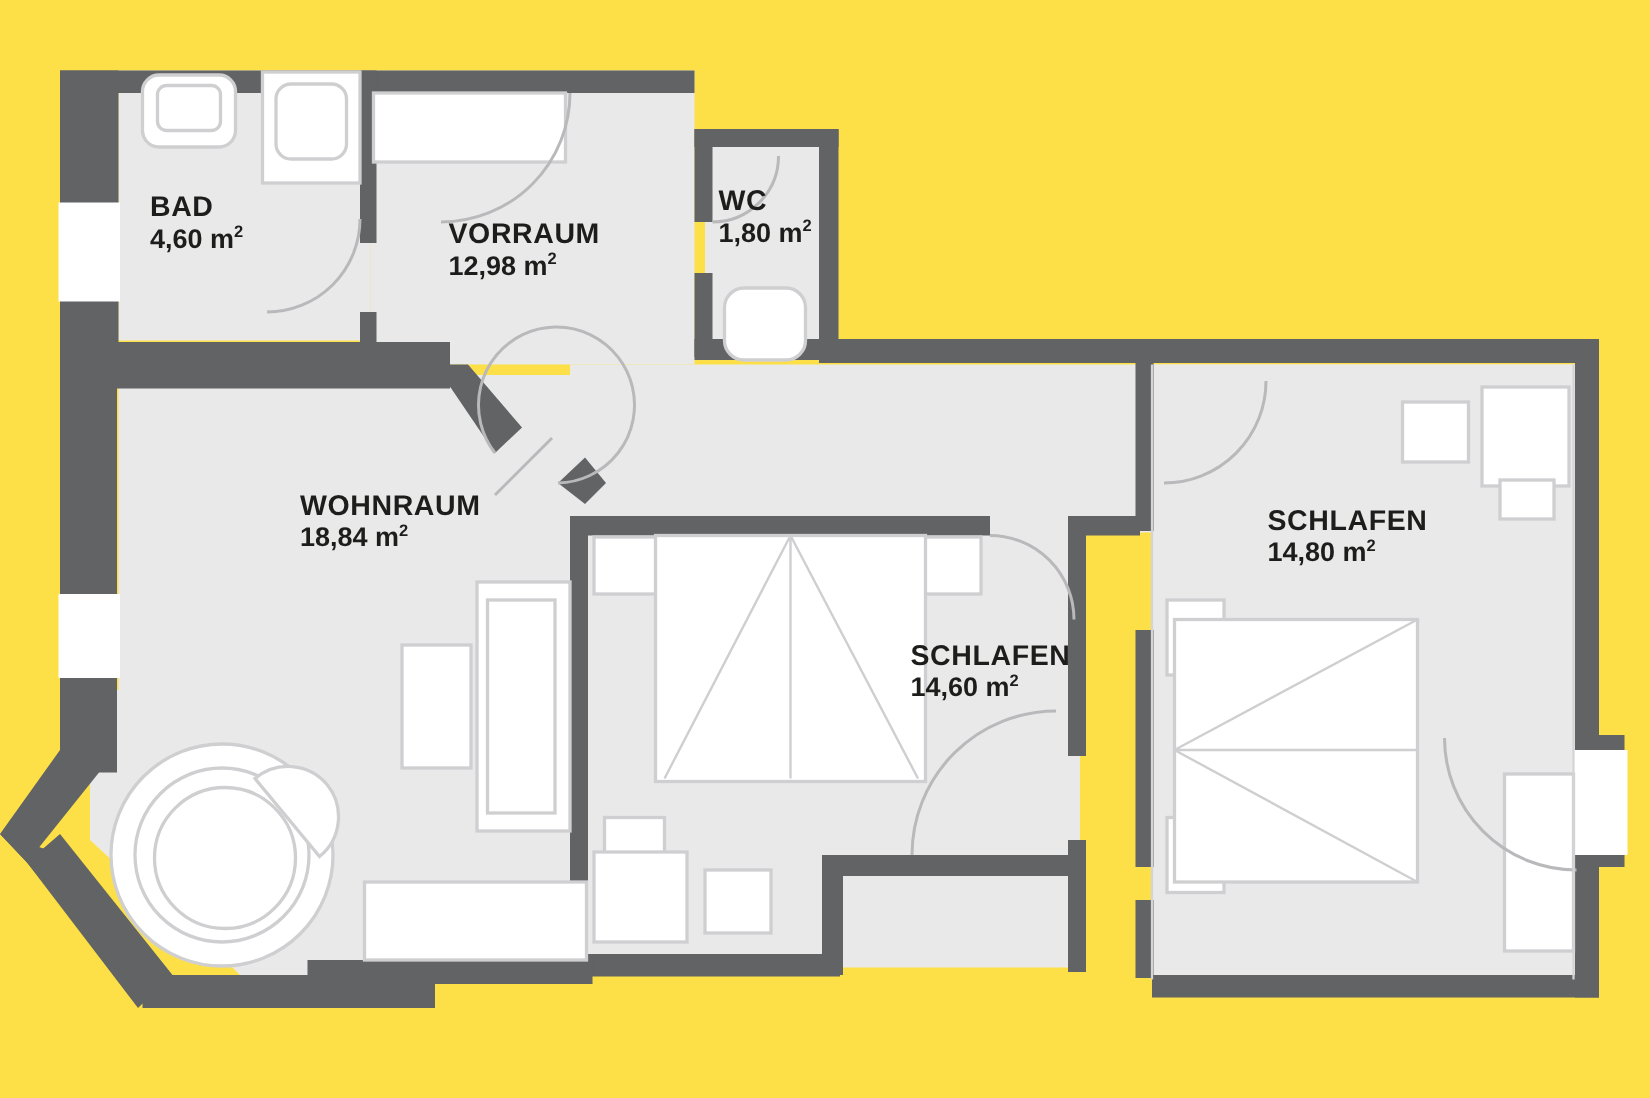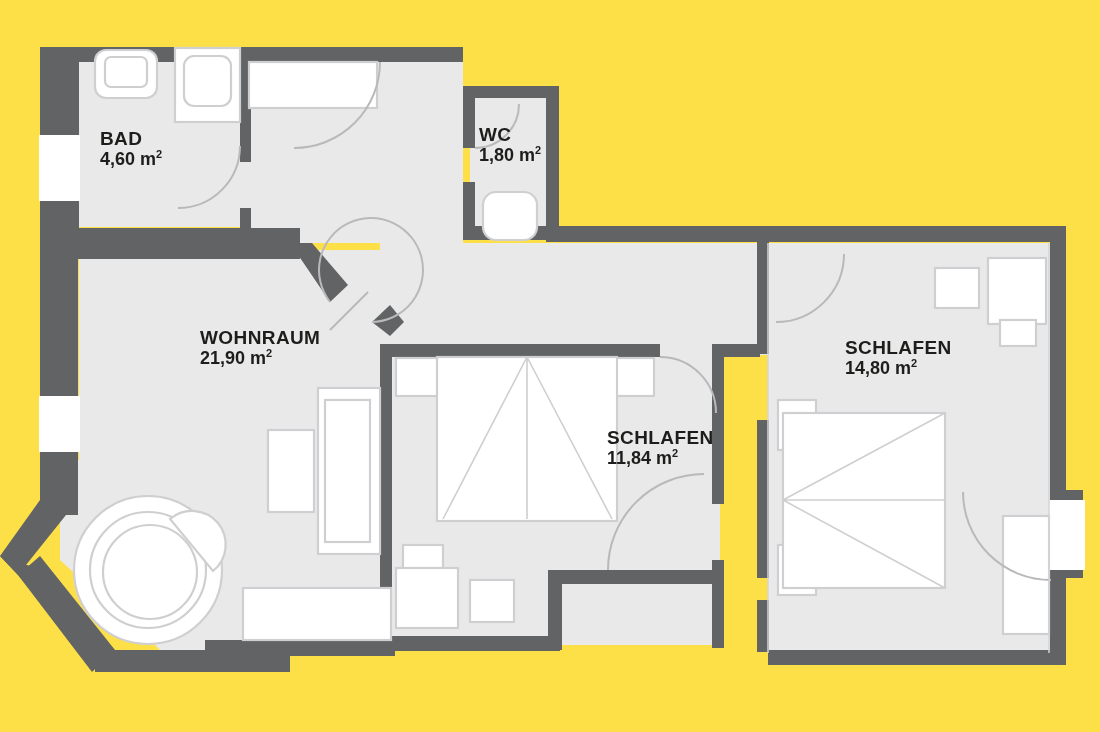--- a/index.html
+++ b/index.html
@@ -195,34 +195,38 @@
       <line x1="768" y1="243" x2="768" y2="653"></line>
       <line x1="1049" y1="243" x2="1049" y2="653"></line>
     </g>
   </svg>
 
   <div class="room-label lbl-bad">
     <span class="rl-name">BAD</span>
     <span class="rl-area"><span>4,60</span> m<sup>2</sup></span>
   </div>
 
+  <div class="room-label lbl-vorraum">
+    <span class="rl-name">VORRAUM</span>
+    <span class="rl-area"><span>12,98</span> m<sup>2</sup></span>
+  </div>
 
   <div class="room-label lbl-wc">
     <span class="rl-name">WC</span>
     <span class="rl-area"><span>1,80</span> m<sup>2</sup></span>
   </div>
 
   <div class="room-label lbl-wohnraum">
     <span class="rl-name">WOHNRAUM</span>
-    <span class="rl-area"><span>21,90</span> m<sup>2</sup></span>
+    <span class="rl-area"><span>18,84</span> m<sup>2</sup></span>
   </div>
 
   <div class="room-label lbl-schlafen-mid">
     <span class="rl-name">SCHLAFEN</span>
-    <span class="rl-area"><span>11,84</span> m<sup>2</sup></span>
+    <span class="rl-area"><span>14,60</span> m<sup>2</sup></span>
   </div>
 
   <div class="room-label lbl-schlafen-right">
     <span class="rl-name">SCHLAFEN</span>
     <span class="rl-area"><span>14,80</span> m<sup>2</sup></span>
   </div>
 
 </div>
 
 </body></html>

